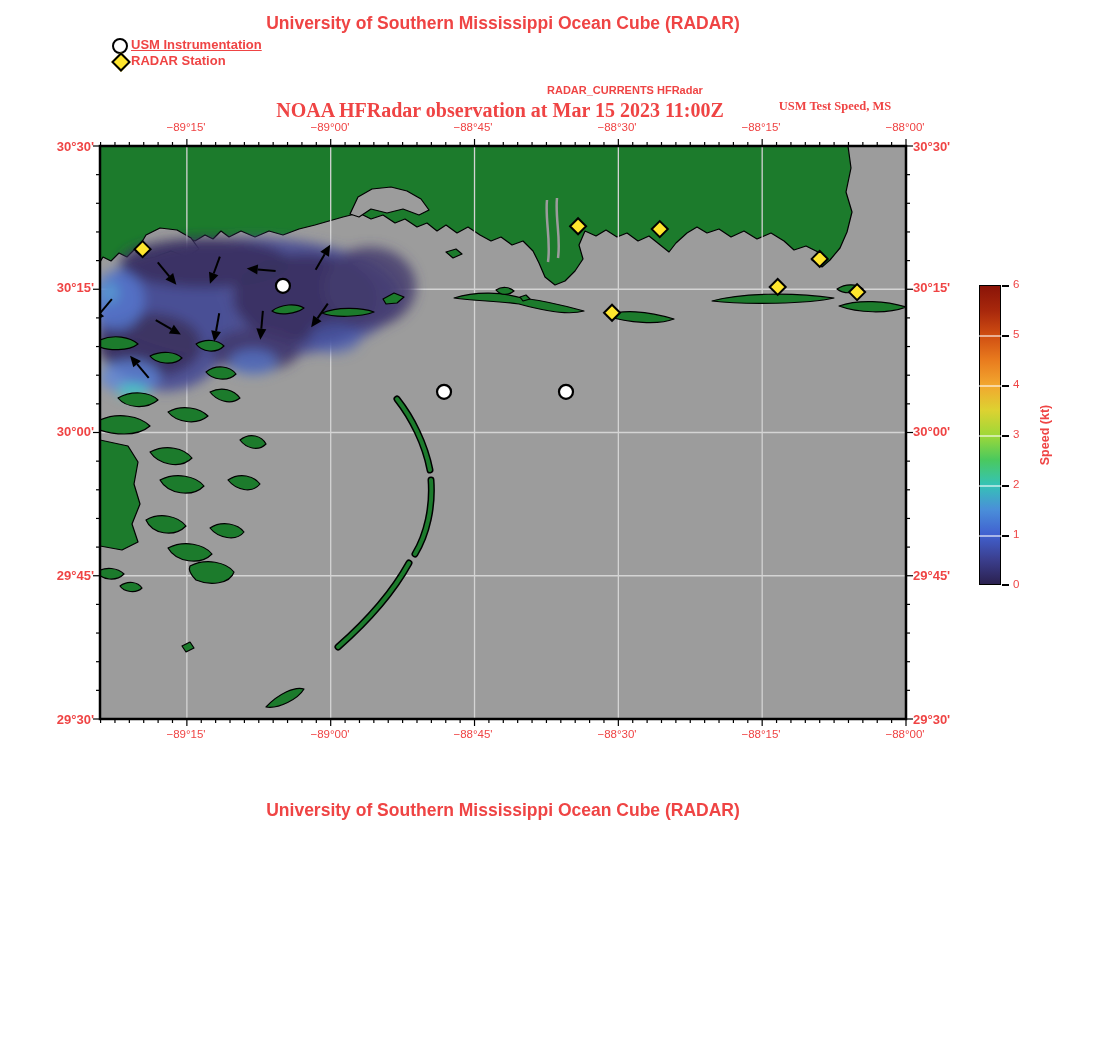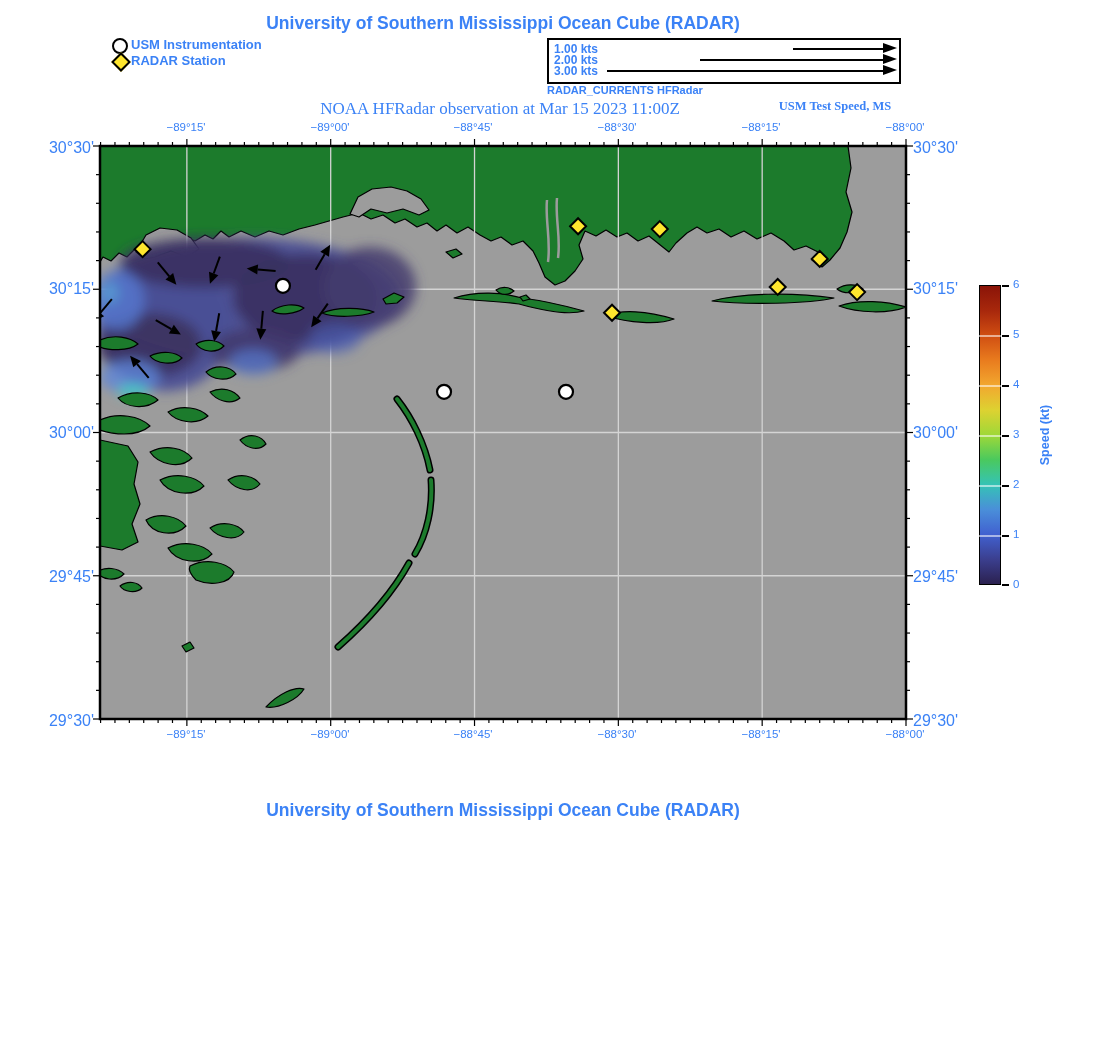--- a/index.html
+++ b/index.html
@@ -1,64 +1,53 @@
 <!DOCTYPE html>
 <html><head>
 <meta charset="utf-8">
 <style>
   html,body{margin:0;padding:0;background:#ffffff;}
   #figure{position:relative;width:1100px;height:1050px;background:#ffffff;overflow:hidden;
-          font-family:"Liberation Sans", sans-serif;color:#3b82f6;}
+          font-family:"Liberation Sans", sans-serif;color:#ef4444;}
   .abs{position:absolute;}
   .title{font-weight:bold;font-size:17.5px;text-align:center;}
   .serif{font-family:"Liberation Serif", serif;}
   .legend-label{font-weight:bold;font-size:13px;line-height:14px;white-space:nowrap;}
   .legend-circle{width:12px;height:12px;border:2px solid #000;border-radius:50%;background:#fff;}
   .legend-diamond{width:10px;height:10px;border:2px solid #000;background:#ffe62e;transform:rotate(45deg);}
   #vector-box{border:2px solid #000;background:#fff;}
   .vrow-label{position:absolute;left:5px;font-weight:bold;font-size:12px;line-height:12px;}
   .vline{position:absolute;height:1.5px;background:#000;}
   .vhead{position:absolute;width:0;height:0;border-top:5.5px solid transparent;border-bottom:5.5px solid transparent;border-left:14px solid #000;}
   .vcaption{font-weight:bold;font-size:11px;white-space:nowrap;}
-  .subtitle{font-weight:normal;font-size:17px;text-align:center;}
+  .subtitle{font-weight:bold;font-size:20px;text-align:center;}
   .range-label{font-weight:bold;font-size:12.5px;text-align:center;white-space:nowrap;}
   .xtick{width:80px;text-align:center;font-size:11.5px;white-space:nowrap;}
-  .ytick{width:58px;font-size:16px;white-space:nowrap;}
+  .ytick{width:58px;font-size:13px;white-space:nowrap;font-weight:bold;}
   .ytick.left{text-align:right;}
   .ytick.right{text-align:left;}
   #colorbar{width:22px;height:300px;border:1.5px solid #000;box-sizing:border-box;}
   .cb-line{position:absolute;left:979px;width:22px;height:1.5px;background:rgba(255,255,255,0.55);}
   .cb-tick{position:absolute;left:1002px;width:7px;height:1.5px;background:#000;}
   .cb-num{position:absolute;left:1013px;font-size:11.5px;}
   #cb-label{font-weight:bold;font-size:12.5px;text-align:center;transform:rotate(-90deg);}
   svg{position:absolute;left:0;top:0;}
 </style>
 </head>
 <body>
 
 <div id="figure">
 
   <div class="abs title" style="left:0;top:13px;width:1006px;">University of Southern Mississippi Ocean Cube (RADAR)</div>
 
   <div class="abs legend-circle" style="left:112px;top:38px;"></div>
-  <div class="abs legend-label" style="left:131px;top:38px;">USM Instrumentation</div>
+  <div class="abs legend-label" style="left:131px;top:38px;text-decoration:underline;">USM Instrumentation</div>
   <div class="abs legend-diamond" style="left:114px;top:55px;"></div>
   <div class="abs legend-label" style="left:131px;top:54px;">RADAR Station</div>
 
-  <div id="vector-box" class="abs" style="left:547px;top:38px;width:350px;height:42px;">
-    <div class="vrow-label" style="top:3px;">1.00 kts</div>
-    <div class="vrow-label" style="top:14px;">2.00 kts</div>
-    <div class="vrow-label" style="top:25px;">3.00 kts</div>
-    <div class="vline" style="left:244px;top:8px;width:92px;"></div>
-    <div class="vline" style="left:151px;top:19px;width:185px;"></div>
-    <div class="vline" style="left:58px;top:30px;width:278px;"></div>
-    <div class="vhead" style="left:334px;top:3px;"></div>
-    <div class="vhead" style="left:334px;top:14px;"></div>
-    <div class="vhead" style="left:334px;top:25px;"></div>
-  </div>
   <div class="abs vcaption" style="left:547px;top:84px;">RADAR_CURRENTS HFRadar</div>
 
   <div class="abs subtitle serif" style="left:150px;top:99px;width:700px;">NOAA HFRadar observation at Mar 15 2023 11:00Z</div>
   <div class="abs range-label serif" style="left:755px;top:99px;width:160px;">USM Test Speed, MS</div>
 
   <svg id="map-svg" width="1100" height="1050" viewBox="0 0 1100 1050">
     <defs>
       <clipPath id="mapclip">
           <rect x="100" y="146" width="806" height="573"></rect>
         </clipPath>

